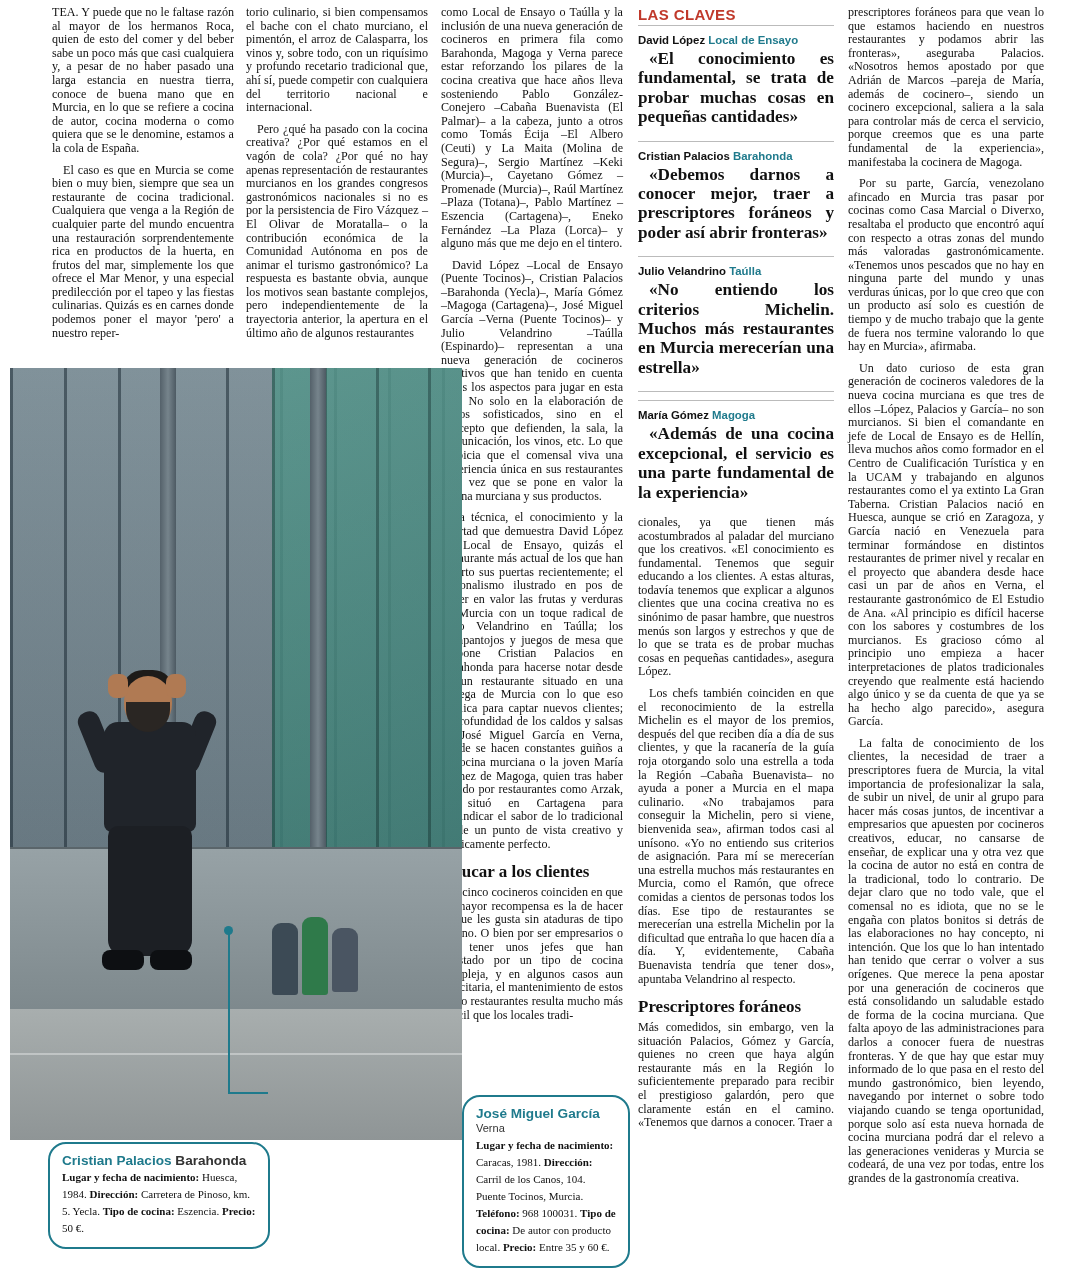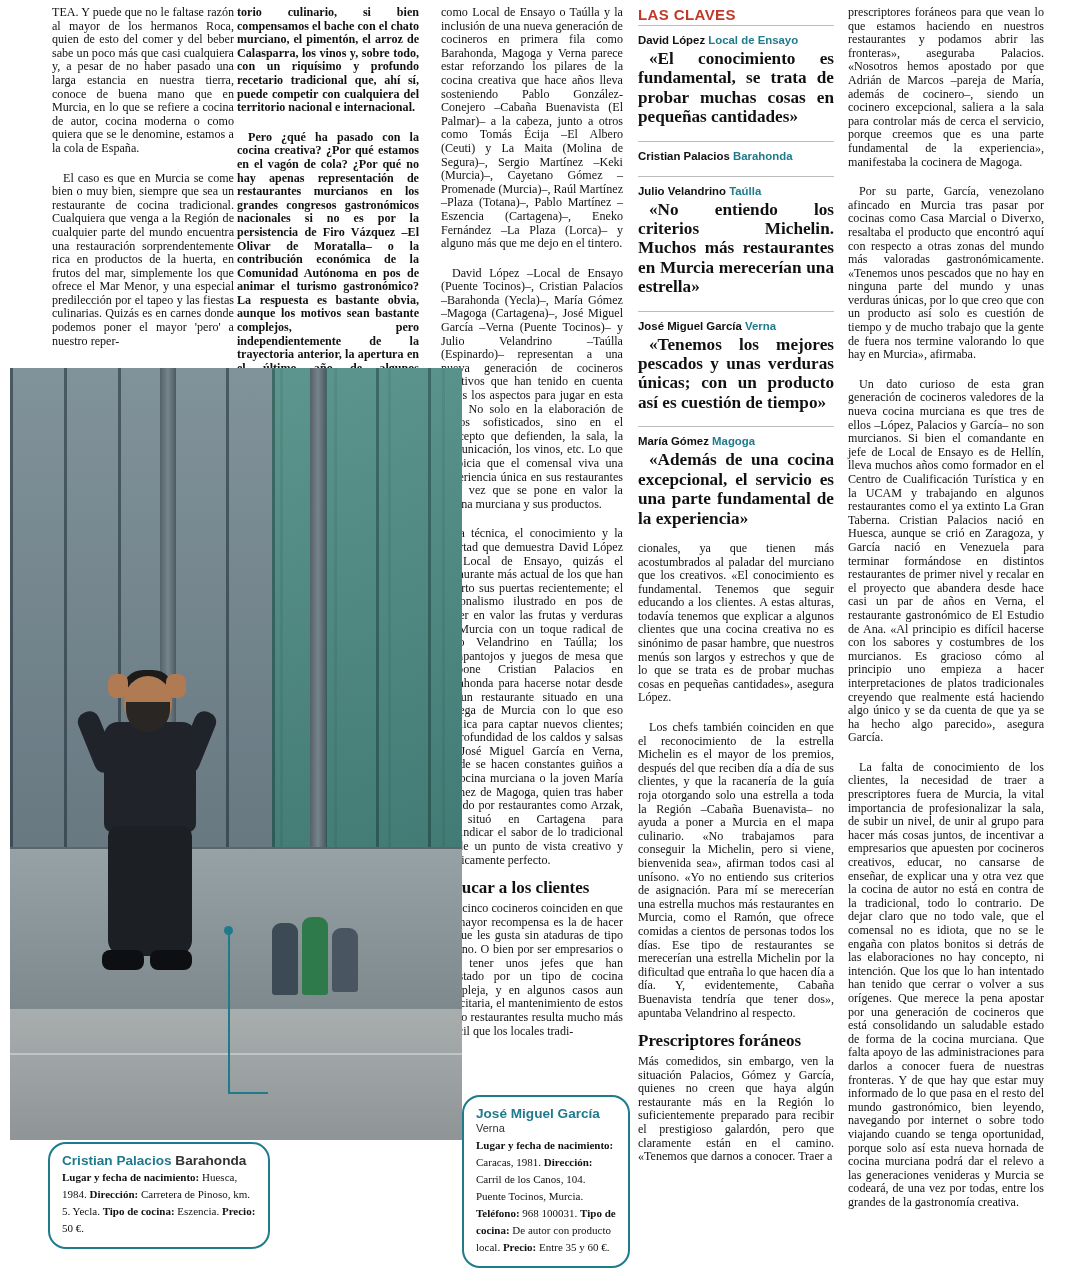--- a/index.html
+++ b/index.html
@@ -19,25 +19,25 @@
   .col p {
     margin:0 0 0 0;
     font-size:12.1px;
     line-height:13.6px;
     text-align:justify;
     text-indent:11px;
     hyphens:auto;
     -webkit-hyphens:auto;
   }
   .col p.first { text-indent:0; }
-  .col p + p { margin-top:16px; }
+  .col p + p { margin-top:8px; }
 
   
   #c1 { left:52px;  width:182px; }
-  #c2 { left:237px; width:182px;font-weight:bold; }
+  #c2 { left:246px; width:182px; }
   #c3 { left:441px; width:182px; }
   #c4 { left:638px; width:196px; }
   #c5 { left:848px; width:196px; }
 
   
   .claves-head {
     font-family:"Liberation Sans", sans-serif;
     font-weight:bold;
     font-size:15px;
     letter-spacing:.4px;
@@ -217,39 +217,33 @@
       </div>
       <p class="quote">«El conocimiento es fundamental, se trata de probar muchas cosas en pequeñas cantidades»</p>
     </div>
     <hr class="claves-rule">
 
     <div class="clave">
       <div class="who">
         <span>Cristian Palacios</span>
         <span class="rest">Barahonda</span>
       </div>
+      <p class="quote">«Debemos darnos a conocer mejor, traer a prescriptores foráneos y poder así abrir fronteras»</p>
     </div>
     <hr class="claves-rule">
 
     <div class="clave">
       <div class="who">
         <span>Julio Velandrino</span>
         <span class="rest">Taúlla</span>
       </div>
       <p class="quote">«No entiendo los criterios Michelin. Muchos más restaurantes en Murcia merecerían una estrella»</p>
     </div>
     <hr class="claves-rule">
 
-    <div class="clave">
-      <div class="who">
-        <span>José Miguel García</span>
-        <span class="rest">Verna</span>
-      </div>
-      <p class="quote">«Tenemos los mejores pescados y unas verduras únicas; con un producto así es cuestión de tiempo»</p>
-    </div>
     <hr class="claves-rule">
 
     <div class="clave">
       <div class="who">
         <span>María Gómez</span>
         <span class="rest">Magoga</span>
       </div>
       <p class="quote">«Además de una cocina excepcional, el servicio es una parte fundamental de la experiencia»</p>
     </div>
 

